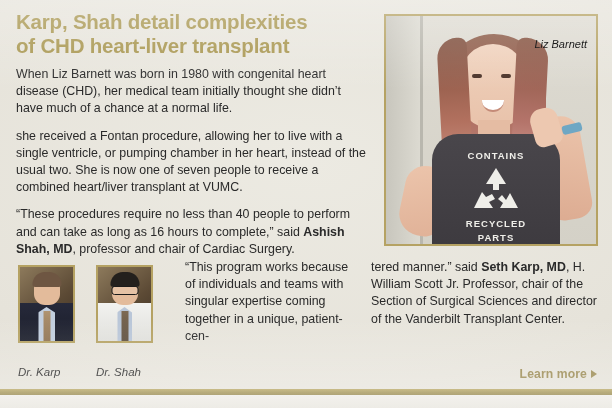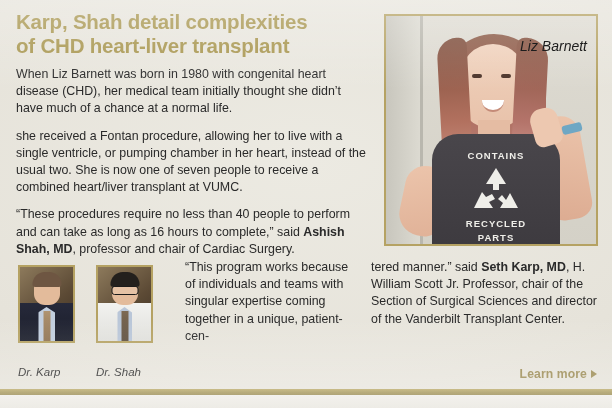--- a/index.html
+++ b/index.html
@@ -101,21 +101,21 @@
     background: linear-gradient(90deg, #c8c6bd 0%, #dcdad1 100%);
   }
   .photo-main .wall-edge {
     position: absolute; left: 34px; top: 0; width: 3px; height: 100%;
     background: #b9b7ae;
   }
   .photo-caption-main {
     position: absolute;
     right: 9px;
     top: 22px;
-    font-size: 14px;
+    font-size: 11px;
     font-style: italic;
     color: #1d1d1d;
     z-index: 6;
   }
   
   .pm-hair-back {
     position: absolute; left: 56px; top: 18px; width: 104px; height: 150px;
     background: linear-gradient(180deg, #8a5a46 0%, #a9675a 45%, #c48f84 100%);
     border-radius: 52px 52px 30px 30px;
   }

